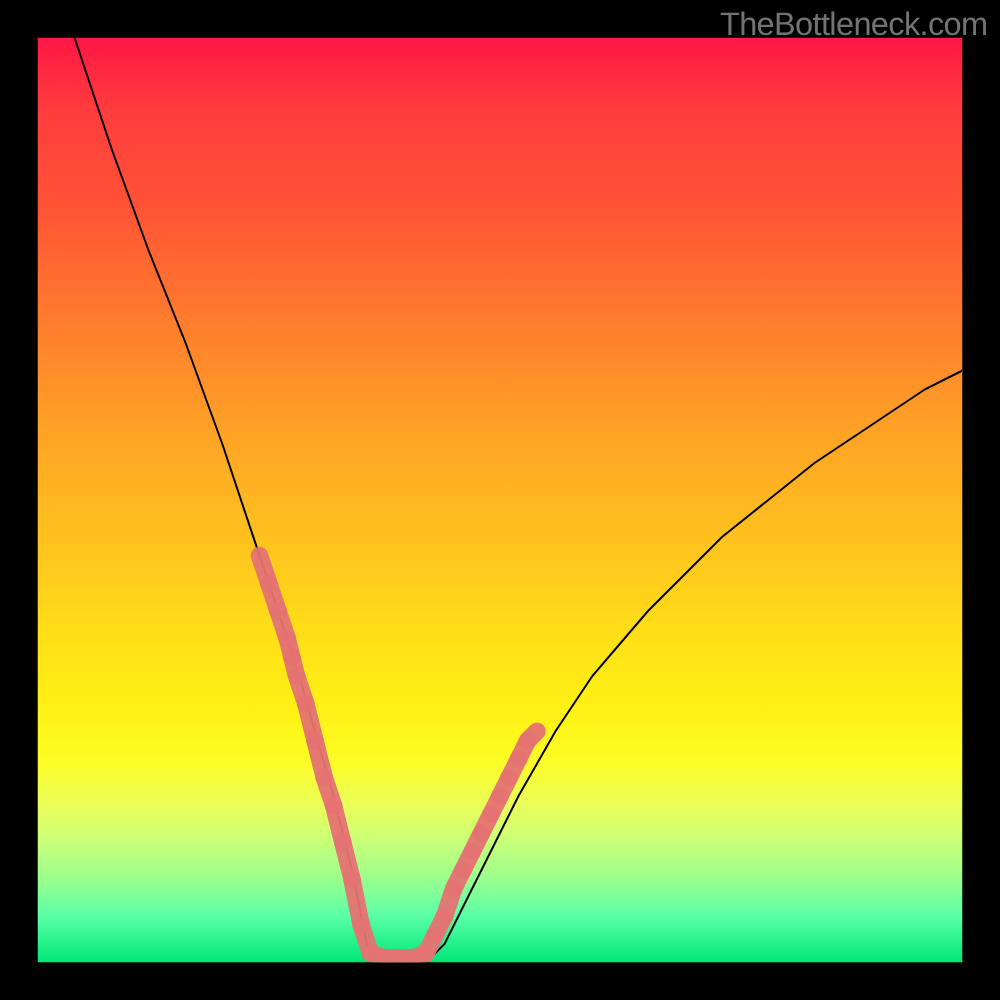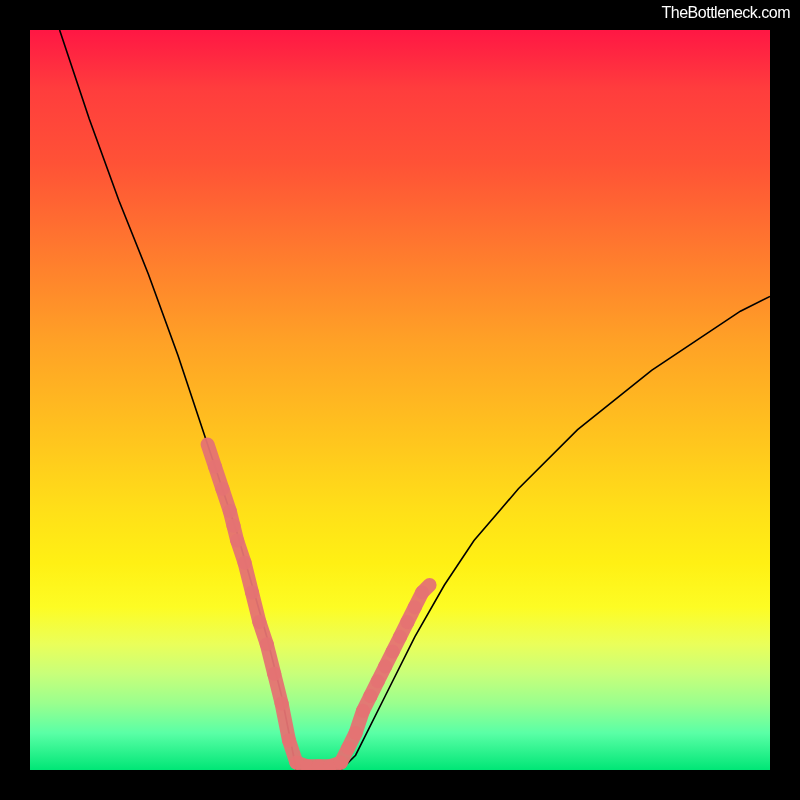--- a/index.html
+++ b/index.html
@@ -8,22 +8,22 @@
     width: 800px;
     height: 800px;
     background: #000;
     position: relative;
     font-family: Arial, sans-serif;
   }
   .watermark {
     position: absolute;
     top: 4px;
     right: 10px;
-    color: #ffffff;
-    font-size: 16px;
+    color: #737373;
+    font-size: 26px;
     font-weight: 500;
     letter-spacing: -0.5px;
     z-index: 10;
   }
   .plot-area {
     position: absolute;
     left: 30px;
     top: 30px;
     width: 740px;
     height: 740px;

